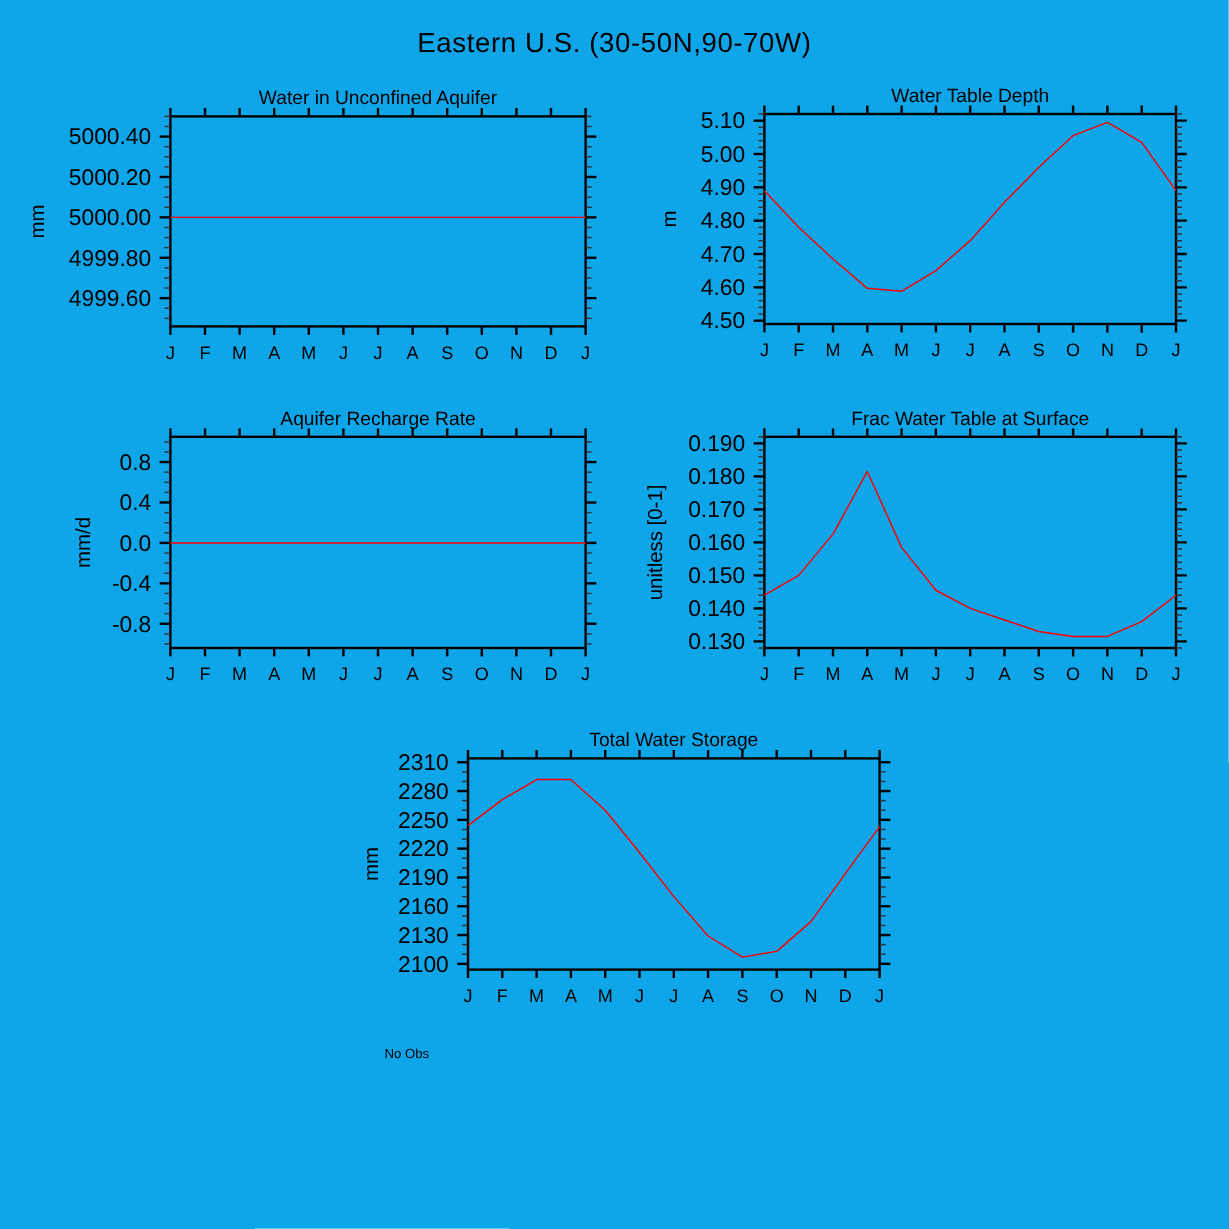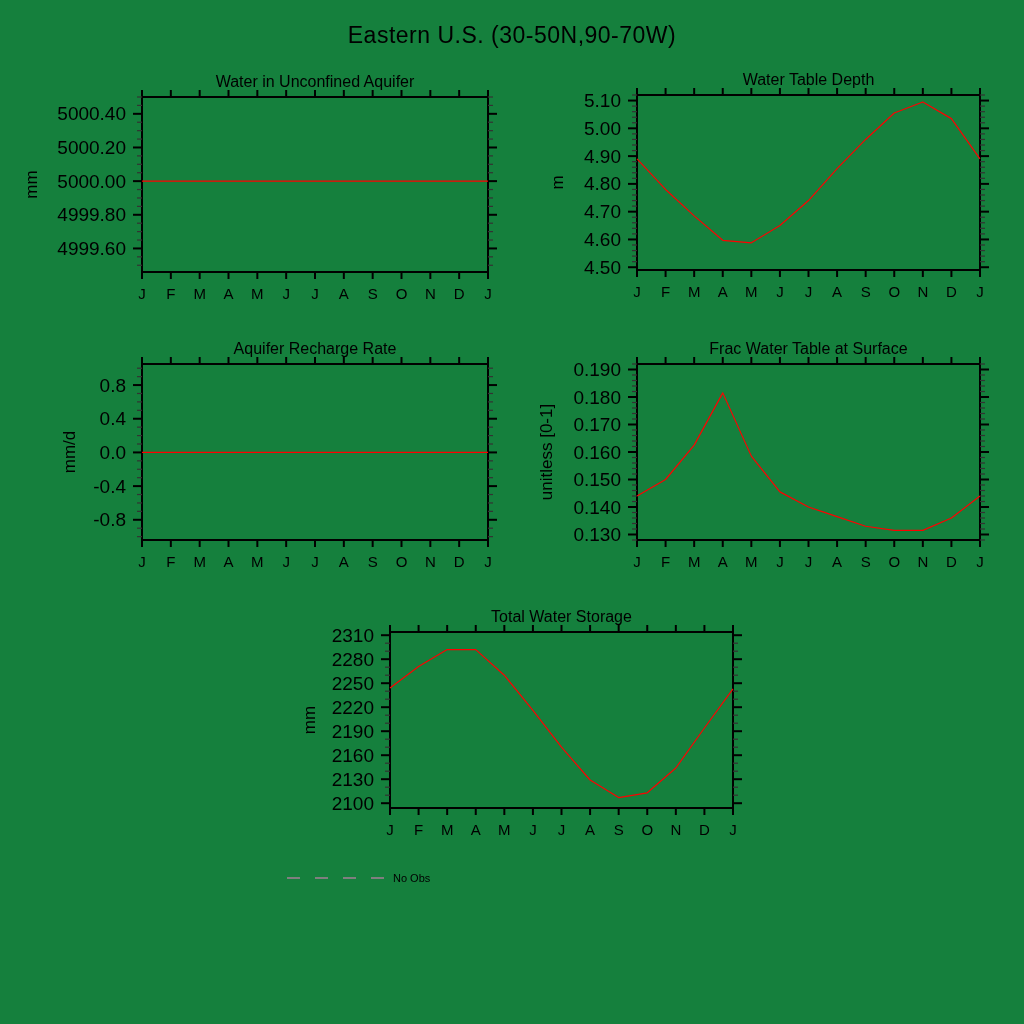--- a/index.html
+++ b/index.html
@@ -1,16 +1,16 @@
 <!DOCTYPE html>
 <html><head>
 <meta charset="utf-8">
 <style>
   html,body{margin:0;padding:0;background:#fff;}
-  .figure{position:relative;width:1024px;height:1024px;background:#15803d;overflow:hidden;
+  .figure{position:relative;width:1024px;height:1024px;background:#0ea5e9;overflow:hidden;
           font-family:"Liberation Sans","DejaVu Sans",sans-serif;}
   .figure-title{position:absolute;top:22px;left:0;width:1024px;text-align:center;
                 font-size:23px;color:#000;letter-spacing:0.5px;}
   .chart-host{position:absolute;inset:0;}
   .chart-host svg{position:absolute;inset:0;pointer-events:none;}
   .legend-row{position:absolute;display:flex;align-items:center;height:14px;}
   .legend-row span{font-size:11px;color:#000;margin-left:4px;white-space:nowrap;}
 </style>
 </head>
 <body>
@@ -558,21 +558,21 @@
         <text x="374" y="713.7" text-anchor="end" font-size="19" fill="#000">2220</text>
         <text x="374" y="689.7" text-anchor="end" font-size="19" fill="#000">2250</text>
         <text x="374" y="665.7" text-anchor="end" font-size="19" fill="#000">2280</text>
         <text x="374" y="641.7" text-anchor="end" font-size="19" fill="#000">2310</text>
         <text x="561.5" y="622" text-anchor="middle" font-size="16" fill="#000">Total Water Storage</text>
         <text x="315" y="720" text-anchor="middle" font-size="17" fill="#000" transform="rotate(-90 315 720)">mm</text>
         <polyline points="390,688 418.5833333333333,666.4 447.1666666666667,649.6 475.75,649.6 504.3333333333333,675.2 532.9166666666666,710.4 561.5,747.2 590.0833333333334,780 618.6666666666666,797.6 647.25,792.8 675.8333333333333,768 704.4166666666667,728 733,688.8" fill="none" stroke="#ff0000" stroke-width="1.2" stroke-linejoin="round"></polyline>
       </svg>
     </div>
 
-  <div class="legend-row" style="left:285px;top:871px;">
+  <div class="legend-row" style="left:285px;top:871px;flex-direction:column;">
     <svg width="104" height="14">
       <line class="legend-line" x1="2" y1="7" x2="100" y2="7" stroke="#7f7f7f" stroke-width="2" stroke-dasharray="13 15"></line>
     </svg>
     <span>No Obs</span>
   </div>
 
 
 </div>
 
 </body></html>

